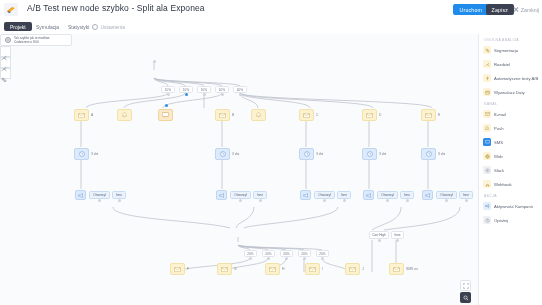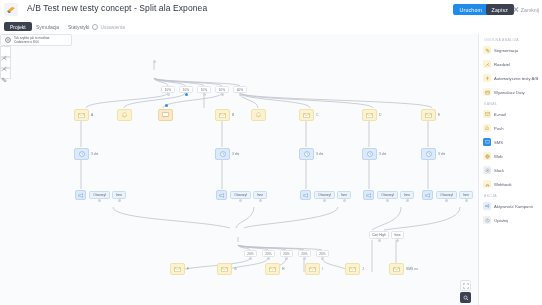--- a/index.html
+++ b/index.html
@@ -74,21 +74,21 @@
 
 <div id="app">
 
   <div class="topbar">
     <div class="logo">
       <svg width="11" height="10" viewBox="0 0 11 10">
         <path d="M1 6 L6 2 L9 3 L4 7 Z" fill="#f5a623"></path>
         <path d="M1 6 L3 8 L5 7 Z" fill="#3b4150"></path>
       </svg>
     </div>
-    <div class="title">A/B Test new testy concept - Split ala Exponea</div>
+    <div class="title">A/B Test new node szybko - Split ala Exponea</div>
     <div class="btn-primary">Uruchom</div>
     <div class="btn-dark">Zapisz</div>
     <div class="close-wrap">
       <span class="x-ic"></span>
       <span>Zamknij</span>
     </div>
   </div>
 
   <div class="tabbar">
     <div class="tab active" style="left:4px">Projekt</div>

